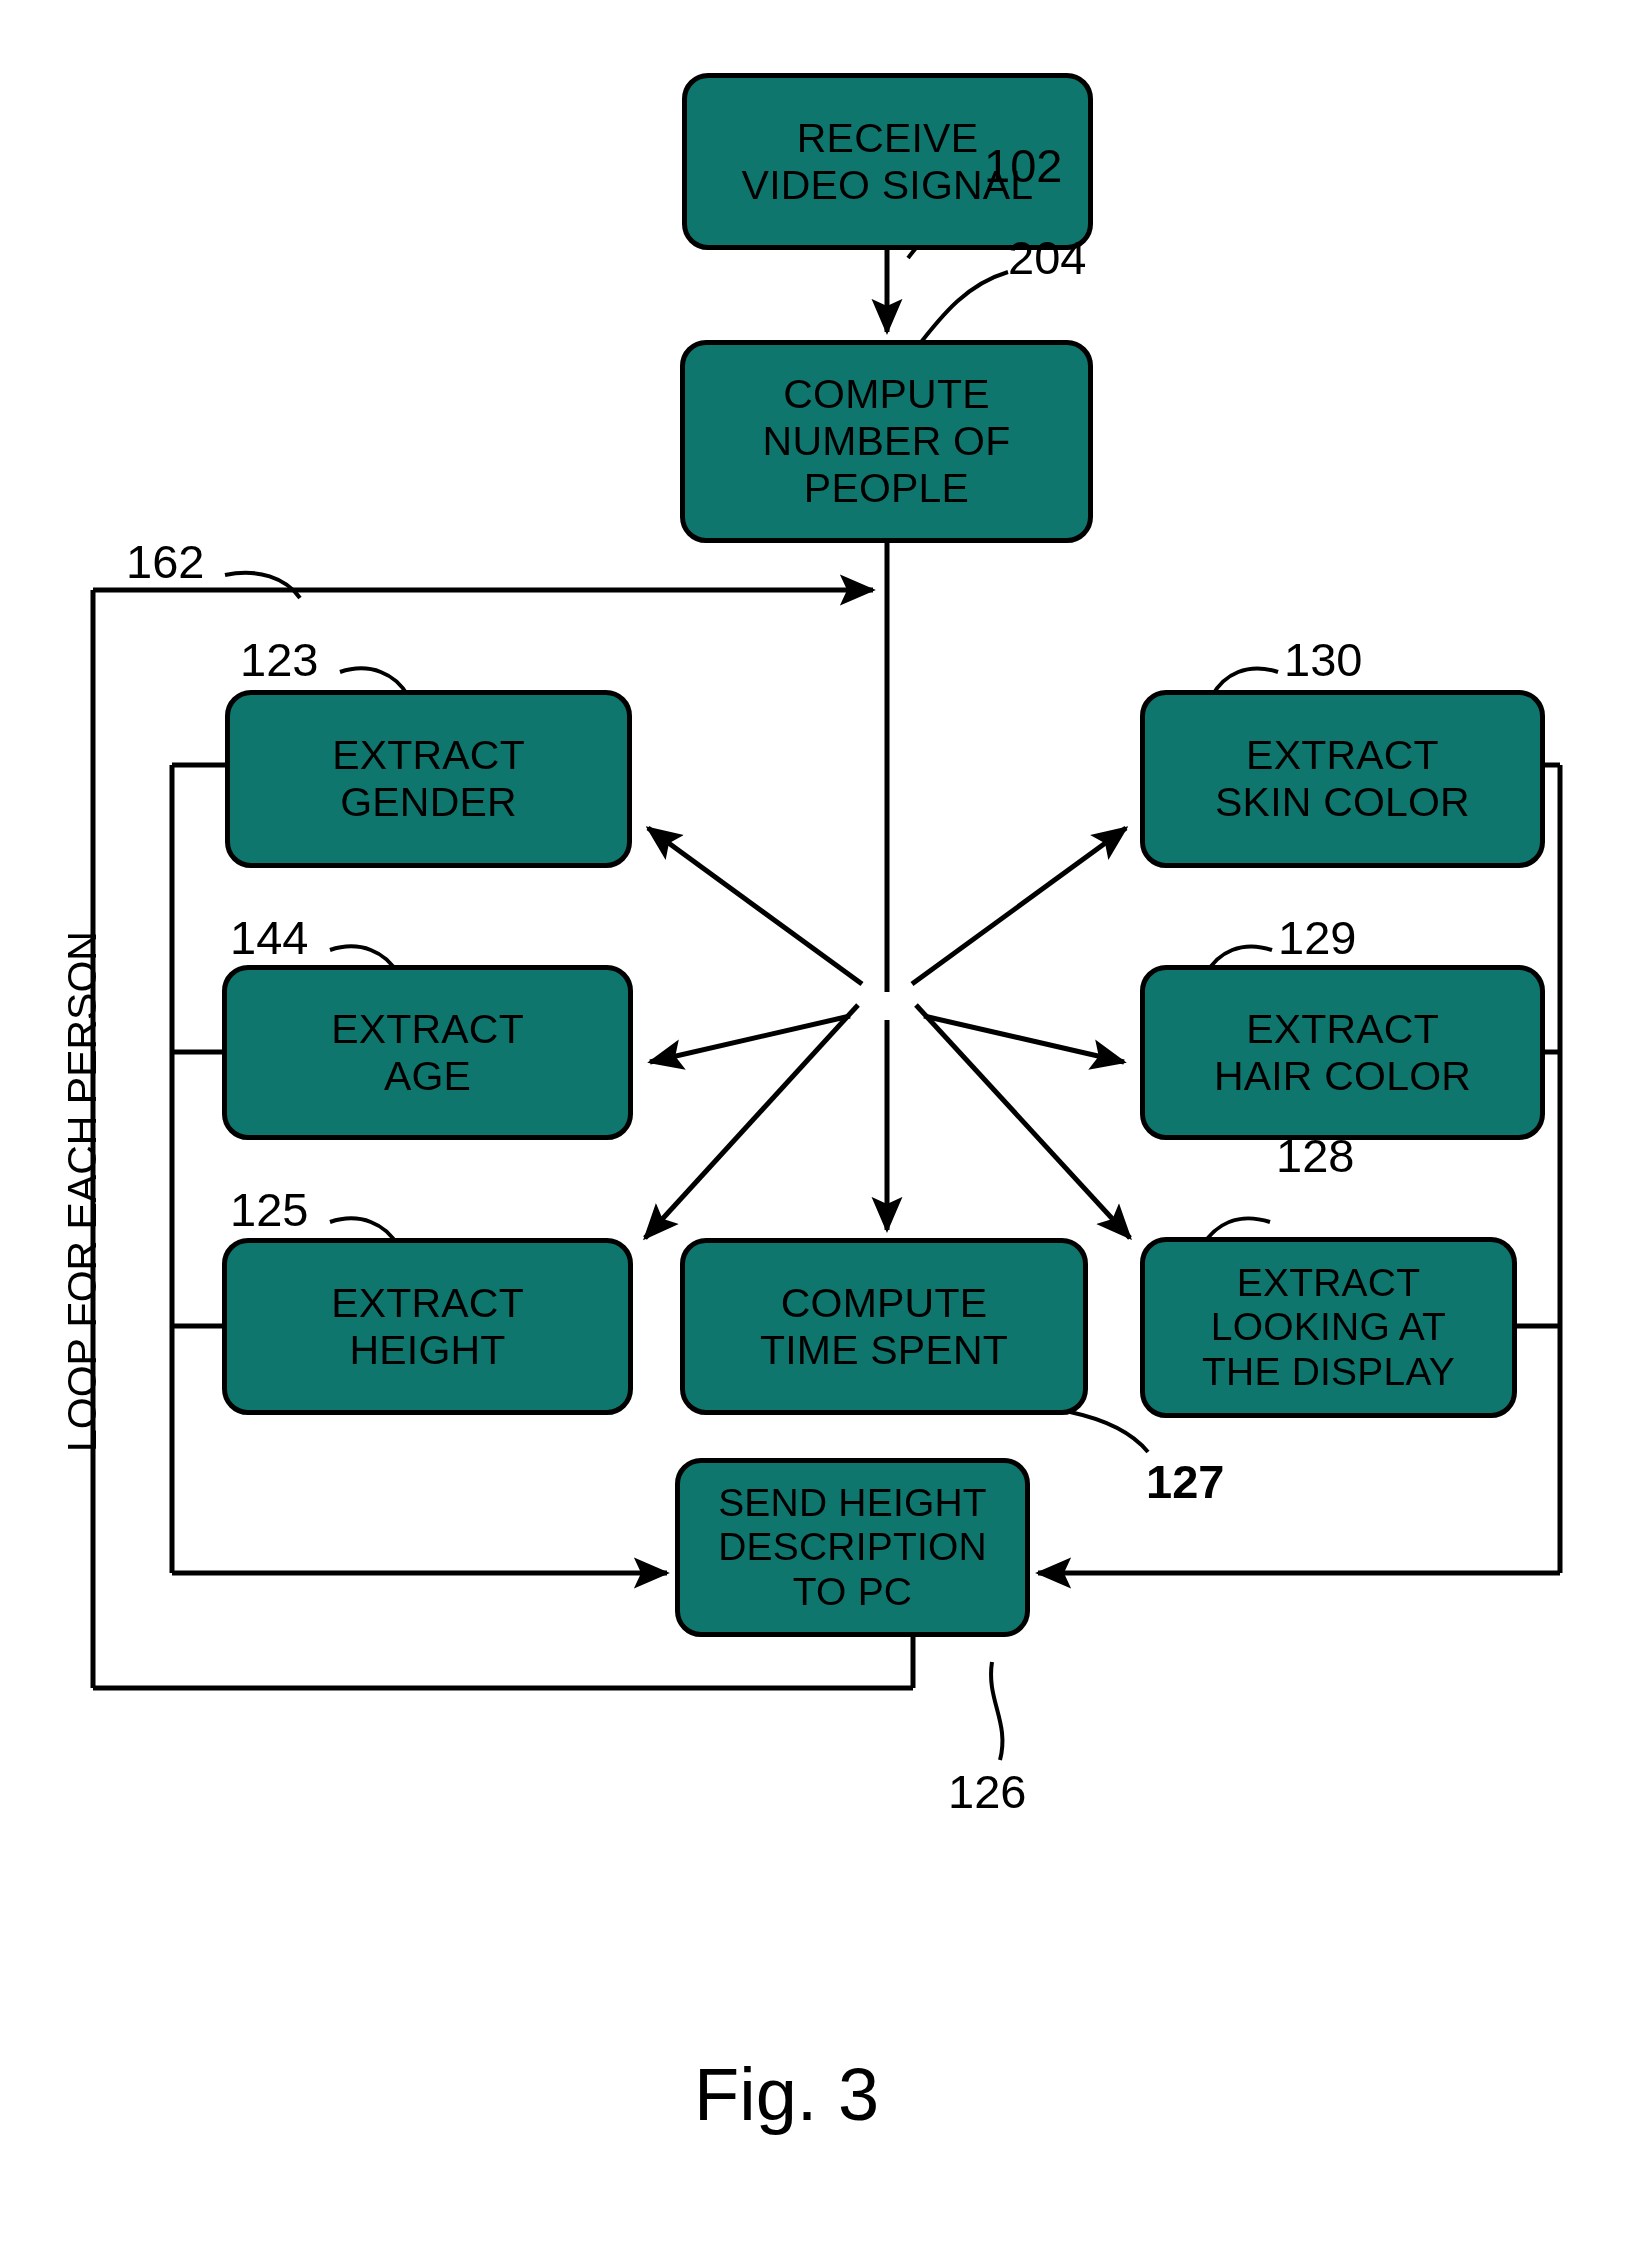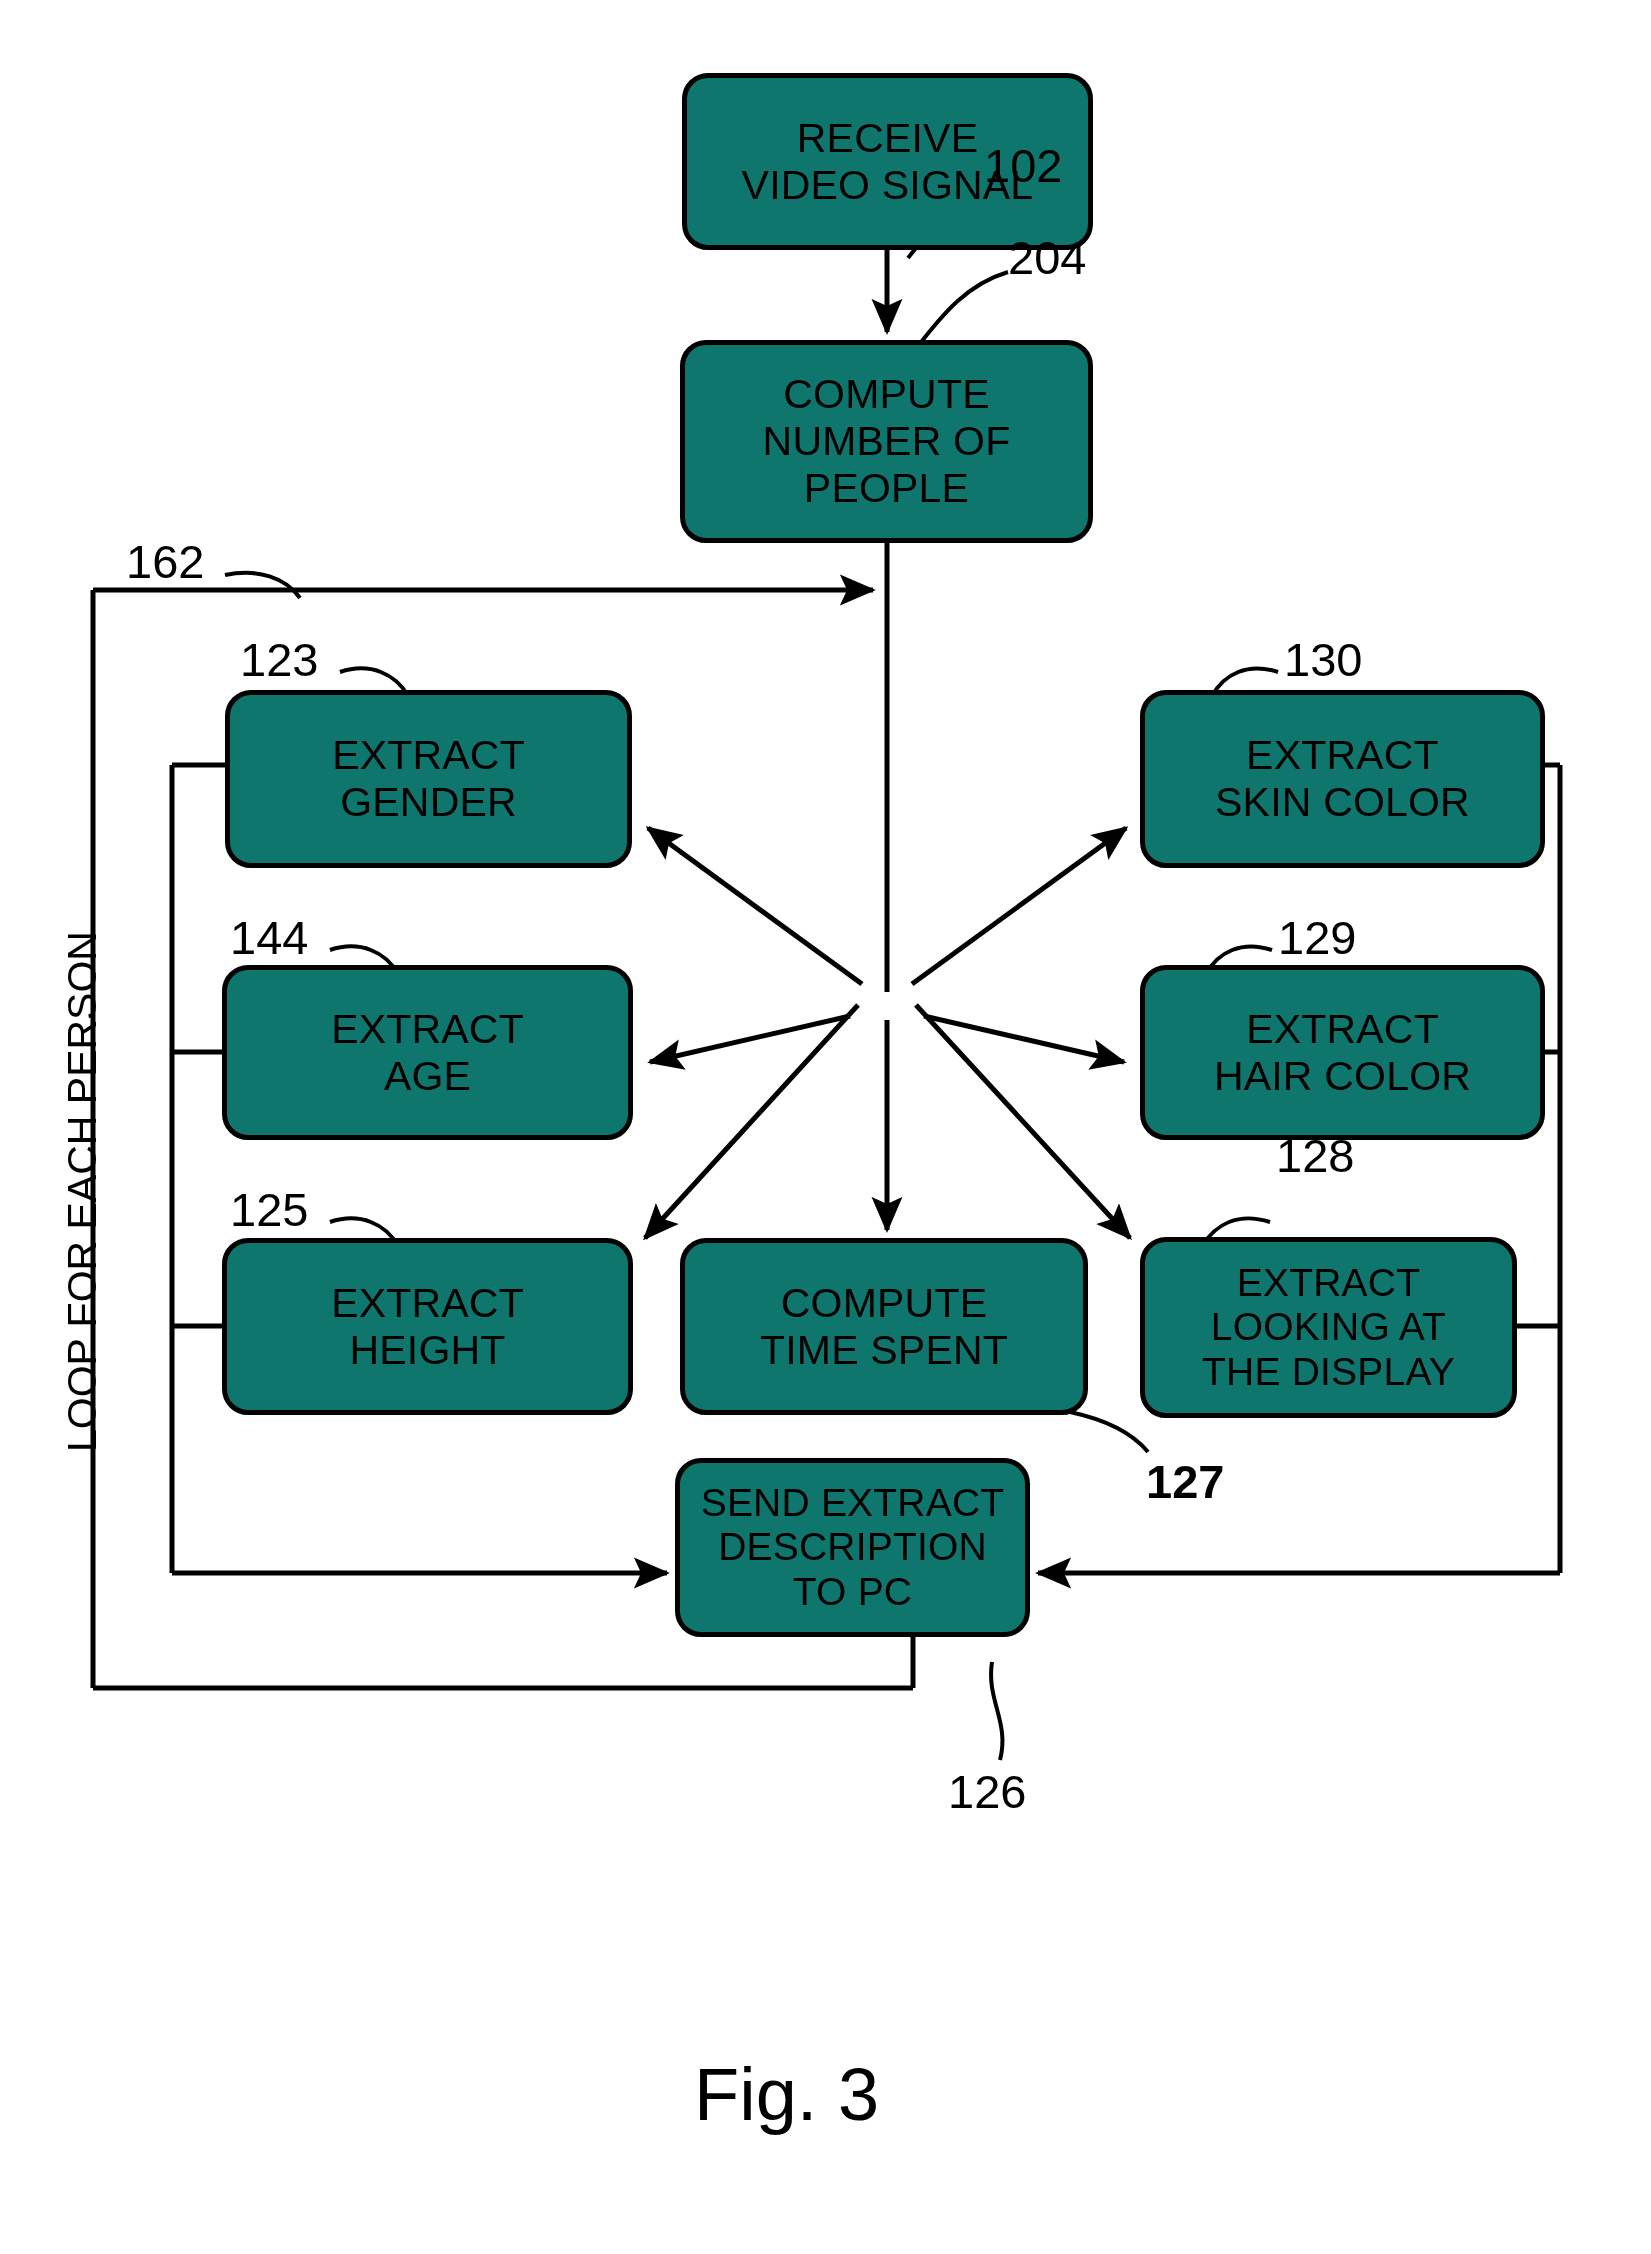--- a/index.html
+++ b/index.html
@@ -166,21 +166,21 @@
   <div class="proc-box tight" style="left:1140px; top:1237px; width:377px; height:181px;">EXTRACT
 LOOKING AT
 THE DISPLAY</div>
 
   <div class="proc-box" style="left:1140px; top:965px; width:405px; height:175px;">EXTRACT
 HAIR COLOR</div>
 
   <div class="proc-box" style="left:1140px; top:690px; width:405px; height:178px;">EXTRACT
 SKIN COLOR</div>
 
-  <div class="proc-box tight" style="left:675px; top:1458px; width:355px; height:179px;">SEND EXTRACT
+  <div class="proc-box tight" style="left:675px; top:1458px; width:355px; height:179px;">SEND HEIGHT
 DESCRIPTION
 TO PC</div>
 
   <div class="ref-num" style="left:984px; top:142px;">102</div>
 
   <div class="ref-num" style="left:1008px; top:234px;">204</div>
 
   <div class="ref-num" style="left:126px; top:538px;">162</div>
 
   <div class="ref-num" style="left:240px; top:636px;">123</div>

